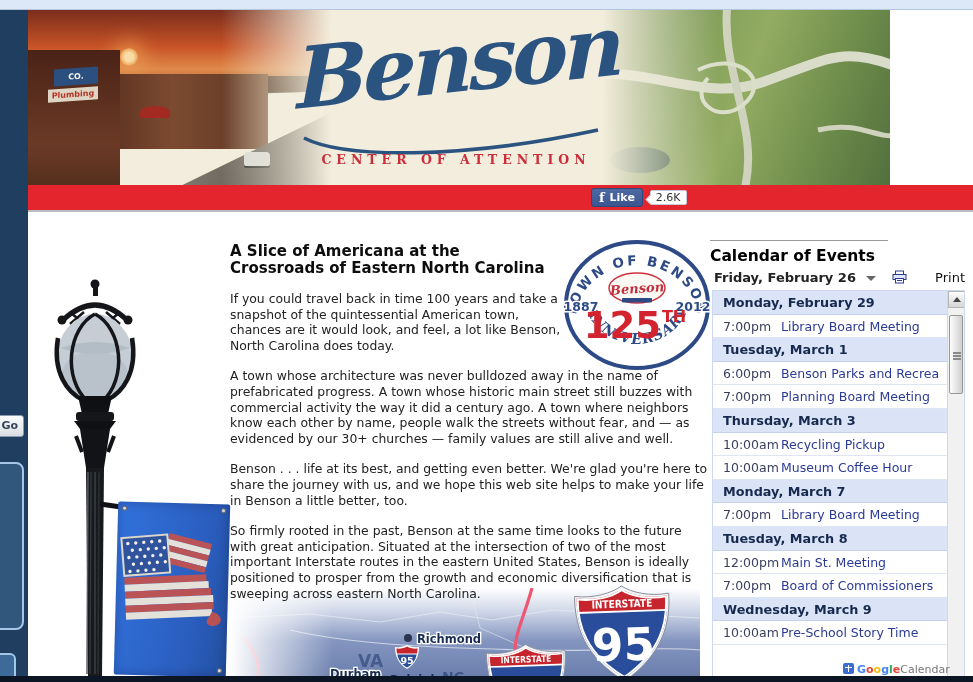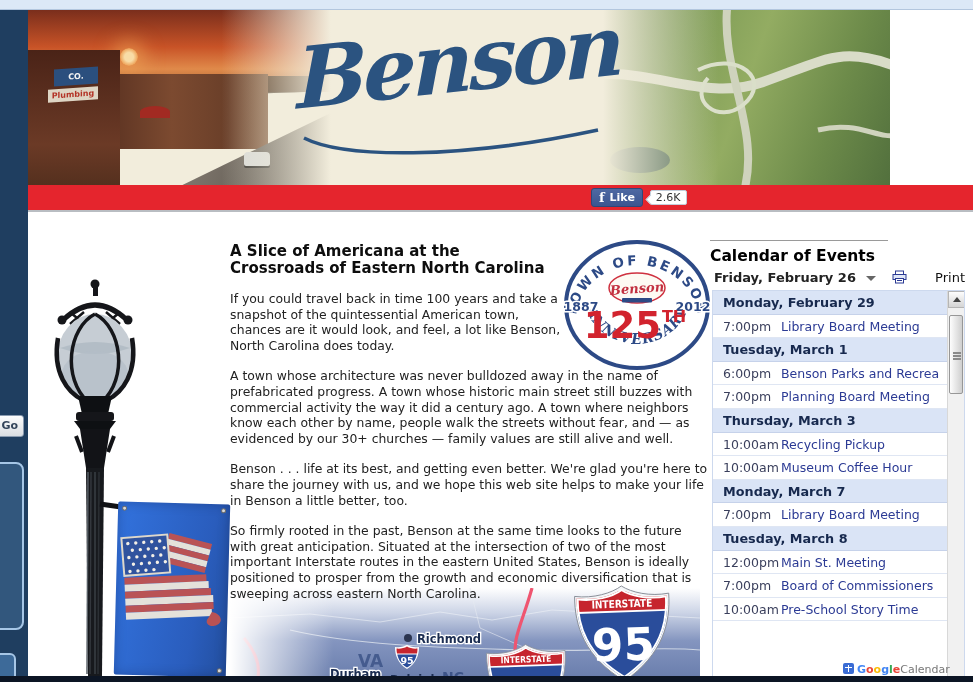--- a/index.html
+++ b/index.html
@@ -145,20 +145,21 @@
         <path d="M120,60 C 160,40 195,70 165,95 C 140,115 110,90 130,68" stroke="#dadfc9" stroke-width="4" fill="none"></path>
         <ellipse cx="62" cy="150" rx="30" ry="13" fill="#3f5e46"></ellipse>
         <path d="M240,120 C 280,110 300,130 320,125" stroke="#cfd3bd" stroke-width="5" fill="none"></path>
       </svg>
       <div class="afade"></div>
     </div>
     <div class="logo-script" style="color: rgb(43, 83, 128);">Benson</div>
     <svg class="logo-swash" width="310" height="34">
       <path d="M6,12 C 45,32 160,34 300,4" stroke="#2b5380" stroke-width="3.5" fill="none"></path>
     </svg>
+    <div class="tagline" style="color: rgb(203, 45, 57);">CENTER OF ATTENTION</div>
   </div>
 
   <div class="red-bar" style="background-color: rgb(229, 37, 45);">
     <div class="fb">
       <div class="fb-btn">
         <span class="fb-f">f</span>
         <span>Like</span>
       </div>
       <div class="like-count">2.6K</div>
     </div>
@@ -367,20 +368,21 @@
       <div class="cal-row ev"><span class="t">6:00pm</span><span class="n">Benson Parks and Recrea</span></div>
       <div class="cal-row ev"><span class="t">7:00pm</span><span class="n">Planning Board Meeting</span></div>
       <div class="cal-row day">Thursday, March 3</div>
       <div class="cal-row ev"><span class="t">10:00am</span><span class="n">Recycling Pickup</span></div>
       <div class="cal-row ev"><span class="t">10:00am</span><span class="n">Museum Coffee Hour</span></div>
       <div class="cal-row day">Monday, March 7</div>
       <div class="cal-row ev"><span class="t">7:00pm</span><span class="n">Library Board Meeting</span></div>
       <div class="cal-row day">Tuesday, March 8</div>
       <div class="cal-row ev"><span class="t">12:00pm</span><span class="n">Main St. Meeting</span></div>
       <div class="cal-row ev"><span class="t">7:00pm</span><span class="n">Board of Commissioners</span></div>
+      <div class="cal-row day">Wednesday, March 9</div>
       <div class="cal-row ev"><span class="t">10:00am</span><span class="n">Pre-School Story Time</span></div>
     </div>
     <div class="scrollbar">
       <div class="sb-btn sb-up">
           <span class="sb-arrow-up"></span>
         </div>
       <div class="sb-thumb">
           <span class="sb-grip"></span>
         </div>
       <div class="sb-btn sb-down">

